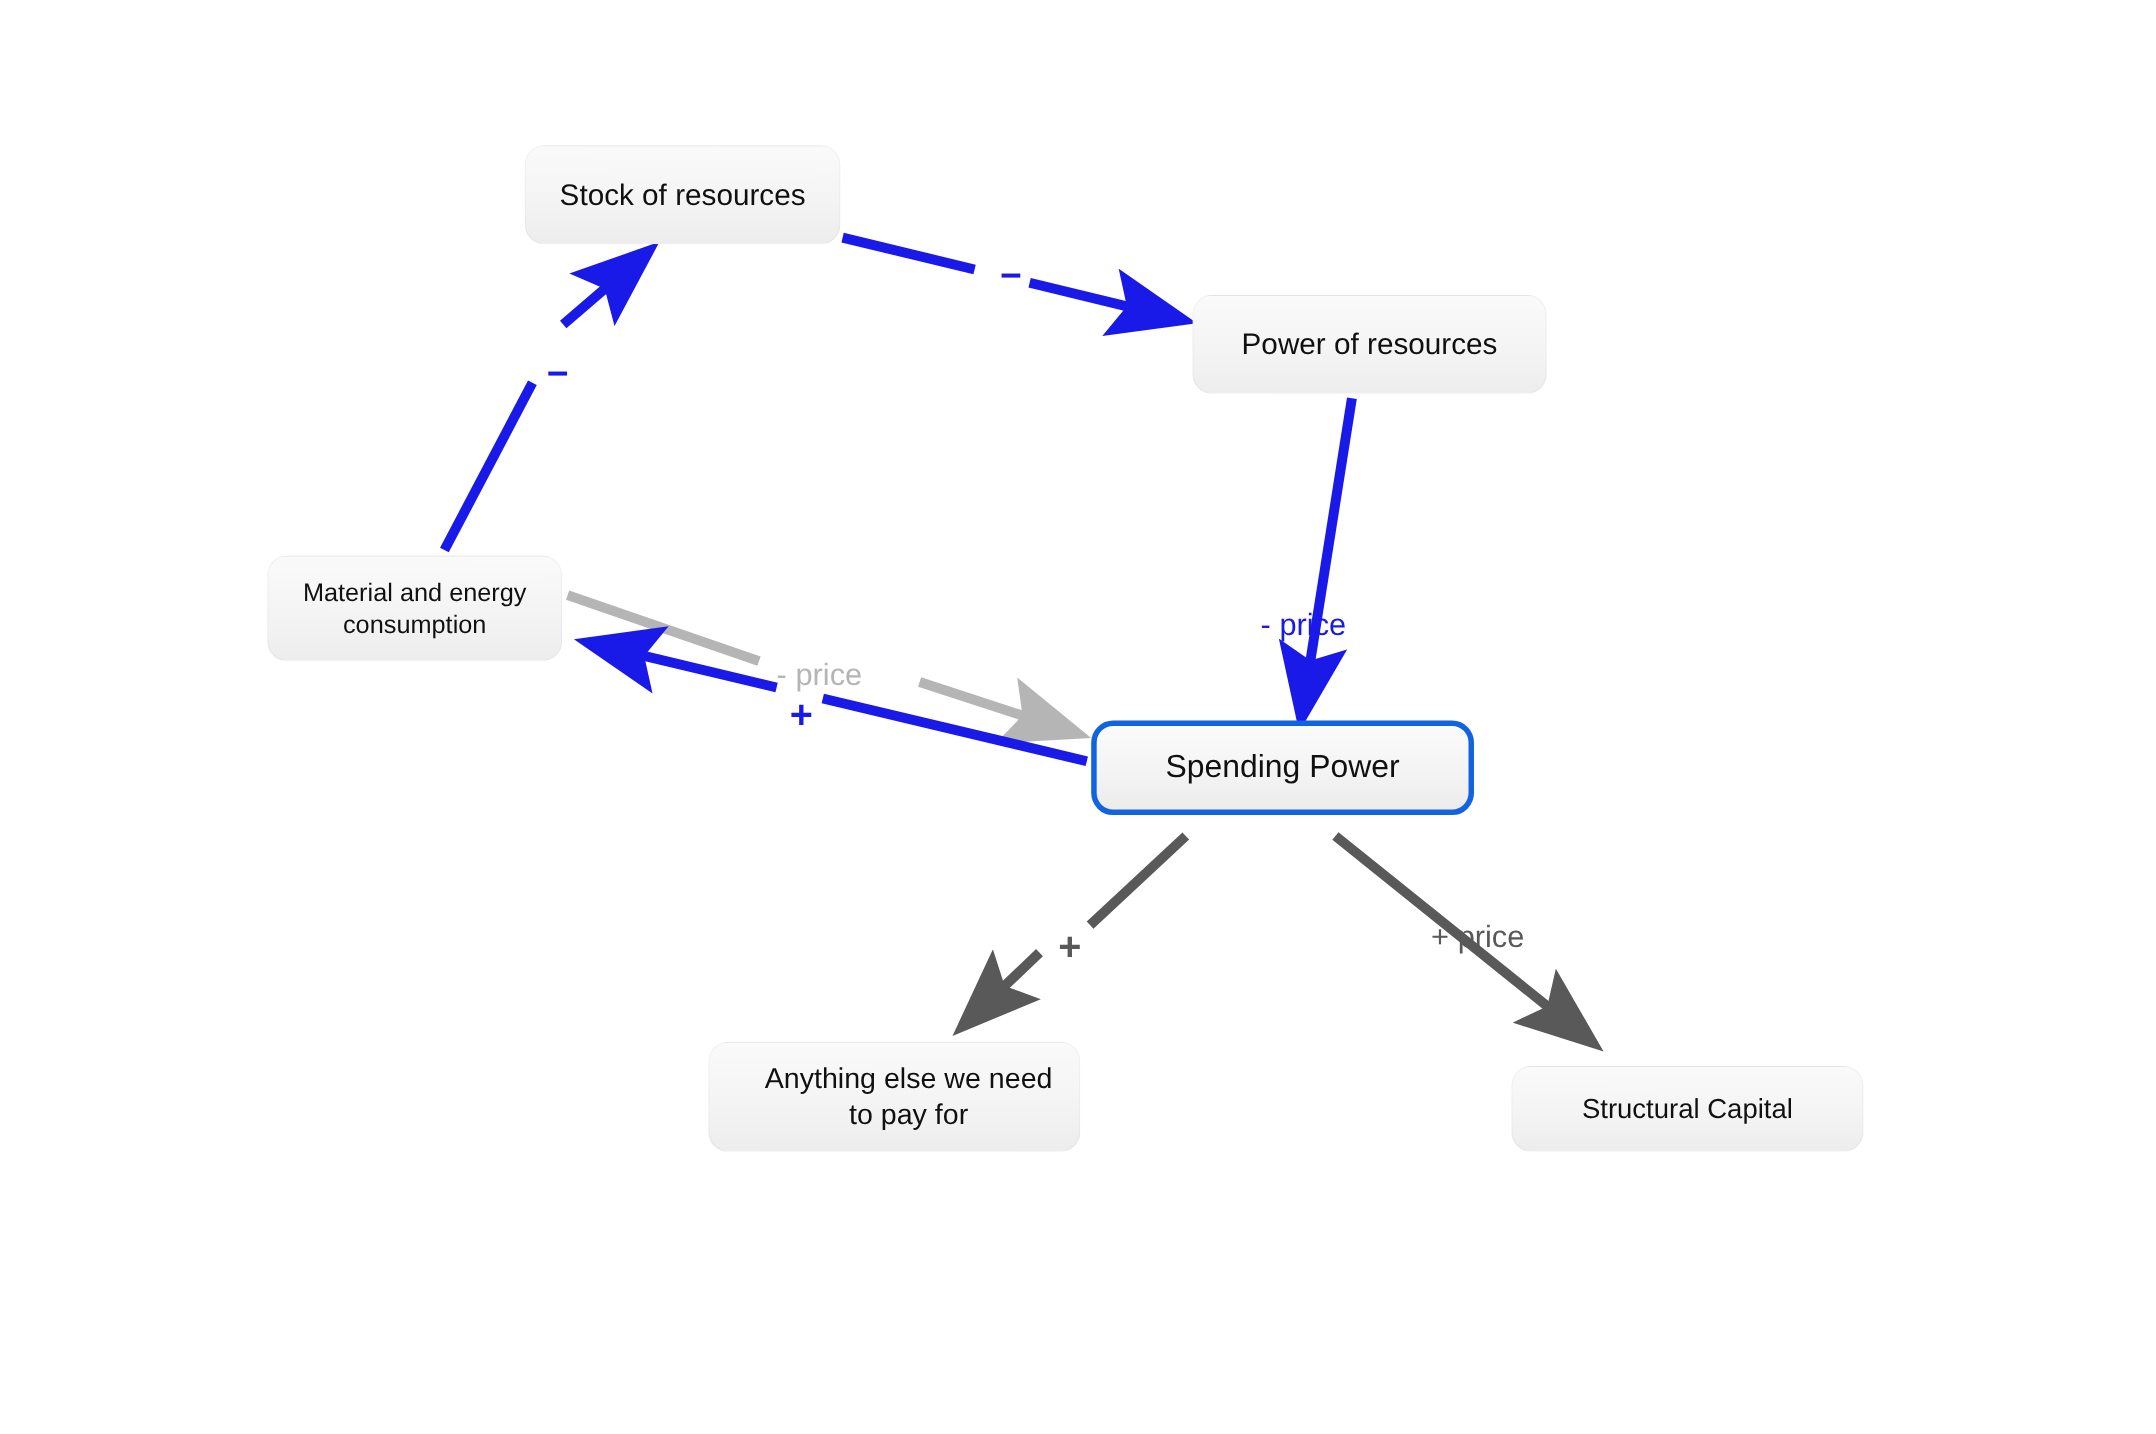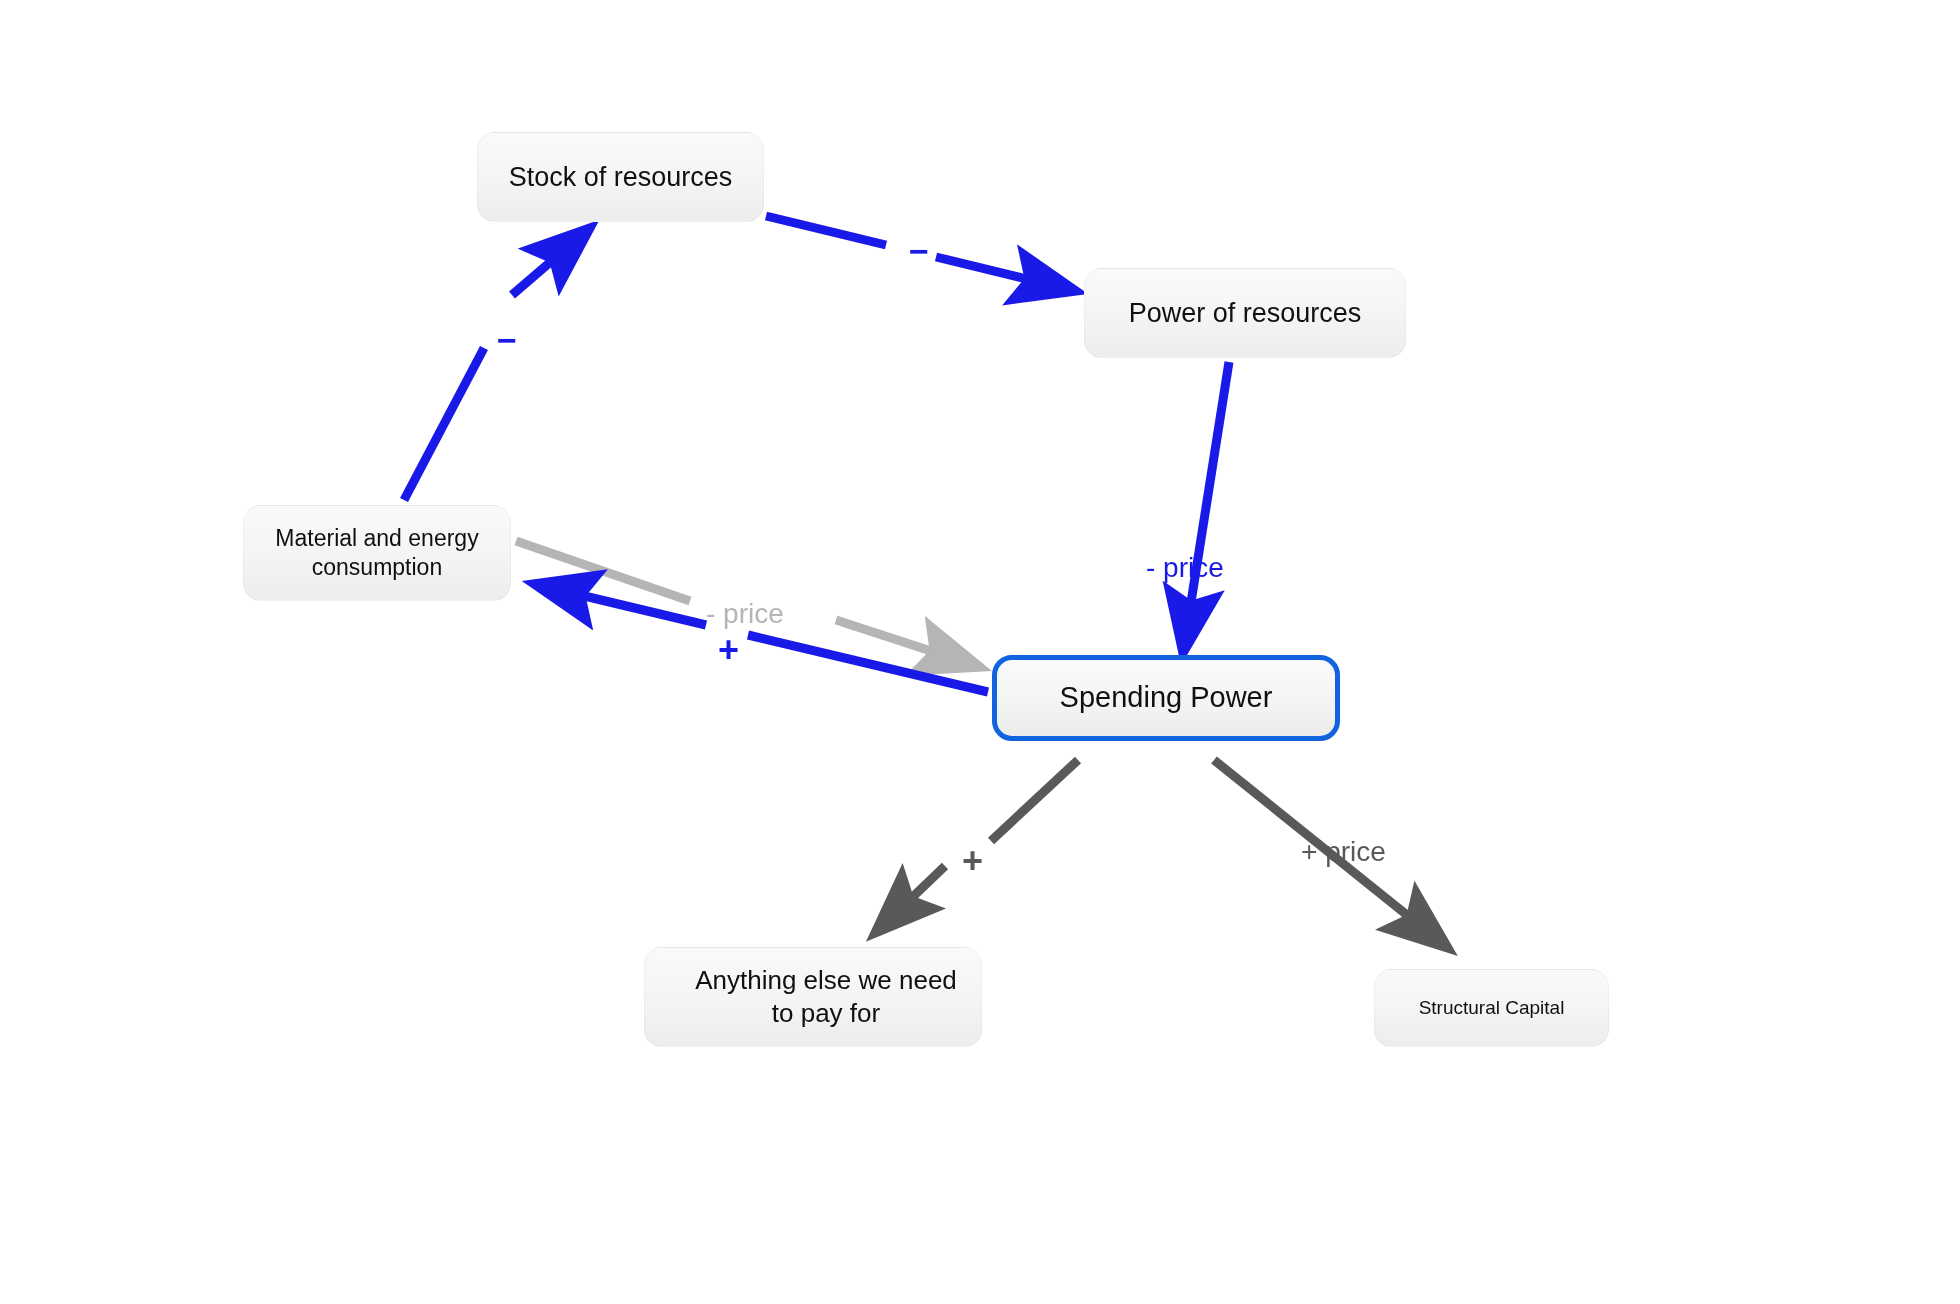--- a/index.html
+++ b/index.html
@@ -126,21 +126,21 @@
   </div>
 
   <div class="node selected" style="left:992px; top:655px; width:348px; height:86px; font-size:29px;">
     <span>Spending Power</span>
   </div>
 
   <div class="node plain" style="left:644px; top:947px; width:338px; height:100px; font-size:26px;padding-left:44px;">
     <span>Anything else we need to pay for</span>
   </div>
 
-  <div class="node plain" style="left:1374px; top:969px; width:235px; height:78px; font-size:19px;">
+  <div class="node plain" style="left:1374px; top:969px; width:320px; height:78px; font-size:25px;">
     <span>Structural Capital</span>
   </div>
 
   <div class="edge-label lbl-blue" style="left:1146px; top:554px; font-size:28px;">- price</div>
 
   <div class="edge-label lbl-gray-light" style="left:706px; top:600px; font-size:28px;">- price</div>
 
   <div class="edge-label lbl-gray-dark" style="left:1301px; top:838px; font-size:28px;">+ price</div>
 
   <div class="sign lbl-blue" style="left:909px; top:234px; font-size:34px;">−</div>

